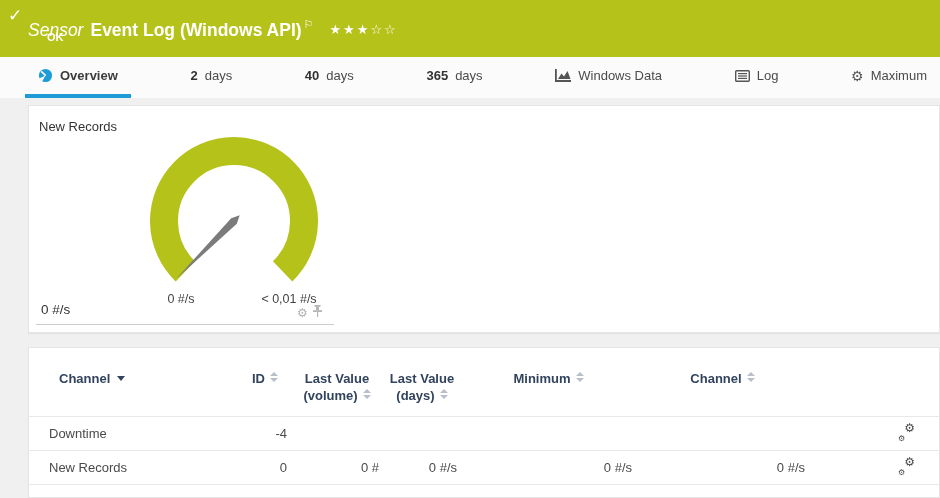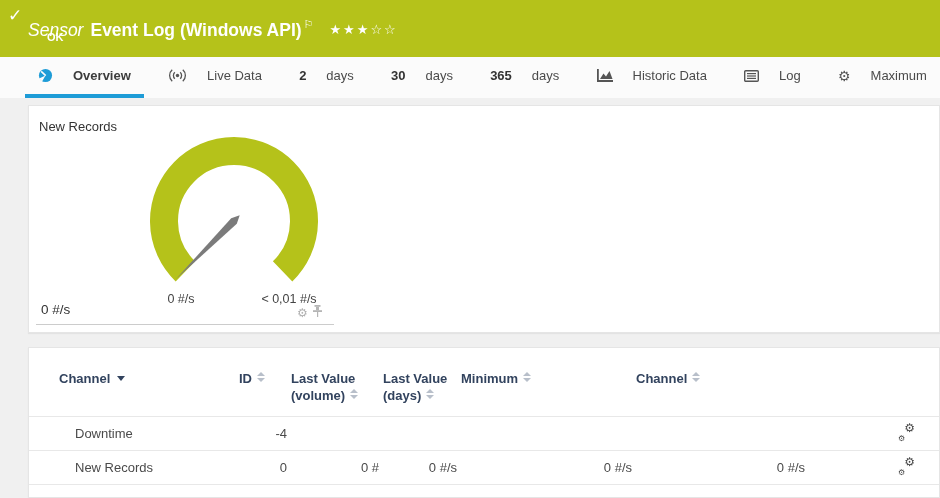--- a/index.html
+++ b/index.html
@@ -13,21 +13,21 @@
   .hdr-line1 { position:absolute; left:28px; top:6px; font-size:17.5px; white-space:nowrap;margin-top:12px; }
   .hdr-kind { font-style:italic; font-weight:400; margin-right:7px; }
   .hdr-title { font-weight:700; }
   .hdr-flag { font-size:11px; vertical-align:8px; margin-left:2px; }
   .hdr-stars { margin-left:16px; font-size:13px; letter-spacing:2px; vertical-align:2px; }
   .hdr-status { position:absolute; left:47px; top:31px; font-size:11px; font-weight:700; }
 
   
   .tabbar { position:absolute; top:57px; left:0; width:940px; height:41px; background:#fbfbfb;
             display:flex; justify-content:space-between; padding-left:25px; }
-  .tab { display:flex; align-items:center; gap:20px; padding:0 13px; font-size:13px; color:#4b4b4b;
+  .tab { display:flex; align-items:center; gap:7px; padding:0 13px; font-size:13px; color:#4b4b4b;
          border-bottom:4px solid transparent; cursor:pointer; white-space:nowrap; }
   .tab.active { border-bottom-color:#1e9cd7; font-weight:700; color:#3c3c3c; }
   .tab b { color:#333; }
   .tico { display:inline-flex; align-items:center; }
   .gearchar { font-size:14px; color:#555; }
 
   
   .panel { position:absolute; left:28px; right:0; background:#fff; border:1px solid #e5e5e5;
            box-shadow:0 1px 1px rgba(0,0,0,.05); }
   .gauge-panel { top:105px; height:228px; }
@@ -39,26 +39,26 @@
   .scale-lbl { position:absolute; top:186px; transform:translateX(-50%); font-size:12.5px; color:#444; white-space:nowrap; }
   .scale-min { left:152px; }
   .scale-max { left:260px; }
   .gp-value { position:absolute; left:12px; top:196px; font-size:13.5px; color:#333; }
   .gp-underline { position:absolute; left:7px; top:218px; width:298px; height:1px; background:#ccc; }
   .gp-tools { position:absolute; left:268px; top:198px; display:flex; align-items:center; gap:4px; color:#b0b0b0; }
   .gp-gear { font-size:12px; line-height:12px; }
 
   
   table { width:100%; border-collapse:collapse; table-layout:fixed; margin-top:20px; }
-  th { font-size:13px; font-weight:700; color:#32435e; text-align:left; vertical-align:top;
+  th { font-size:13px; font-weight:700; color:#32435e; text-align:center; vertical-align:top;
        padding:2px 0 12px 0; line-height:17px; }
   th.col-channel { text-align:left; padding-left:30px; }
   td { font-size:13px; color:#4a4a4a; height:34px; text-align:right; padding:0 4px 0 0;
        border-top:1px solid #e8e8e8; }
-  td.col-channel { text-align:left; padding-left:46px; }
+  td.col-channel { text-align:left; padding-left:20px; }
   td.col-gears { padding-right:24px; }
   tr.row-last td { border-bottom:1px solid #e8e8e8; }
   .sort { display:inline-block; margin-left:5px; vertical-align:1px; }
   .sort i { display:block; width:0; height:0; border-left:4px solid transparent; border-right:4px solid transparent; }
   .sort .up { border-bottom:4px solid #b8bfca; margin-bottom:2px; }
   .sort .dn { border-top:4px solid #b8bfca; }
   .desc { display:inline-block; width:0; height:0; border-left:4px solid transparent; border-right:4px solid transparent;
           border-top:5px solid #32435e; margin-left:7px; vertical-align:2px; }
   .gears { position:relative; display:inline-block; width:17px; height:15px; }
   .gears .g1 { position:absolute; right:0; top:-4px; font-size:12px; color:#4a4a4a; }
@@ -82,51 +82,39 @@
       <span class="tico">
         <svg width="15" height="15" viewBox="0 0 16 16">
             <circle cx="8" cy="8" r="7" fill="#1e9cd7"></circle>
             <path d="M8 8 L1.2 11.2 L4.2 14.6 Z" fill="#fbfbfb"></path>
             <line x1="8.2" y1="8.2" x2="3.4" y2="3.6" stroke="#fbfbfb" stroke-width="1.7"></line>
           </svg>
       </span>
       <span>Overview</span>
     </div>
     <div class="tab">
-      <span class="tico">
-        <svg width="19" height="13" viewBox="0 0 19 13">
-            <circle cx="9.5" cy="6.5" r="1.7" fill="#555"></circle>
-            <path d="M6.8 3.2 A4.6 4.6 0 0 0 6.8 9.8" fill="none" stroke="#555" stroke-width="1.3"></path>
-            <path d="M4.2 0.8 A7.6 7.6 0 0 0 4.2 12.2" fill="none" stroke="#555" stroke-width="1.3"></path>
-            <path d="M12.2 3.2 A4.6 4.6 0 0 1 12.2 9.8" fill="none" stroke="#555" stroke-width="1.3"></path>
-            <path d="M14.8 0.8 A7.6 7.6 0 0 1 14.8 12.2" fill="none" stroke="#555" stroke-width="1.3"></path>
-          </svg>
-      </span>
-      <span>Live Data</span>
-    </div>
-    <div class="tab">
       <b>2</b>
       <span>days</span>
     </div>
     <div class="tab">
-      <b>30</b>
+      <b>40</b>
       <span>days</span>
     </div>
     <div class="tab">
       <b>365</b>
       <span>days</span>
     </div>
     <div class="tab">
       <span class="tico">
         <svg width="16" height="13" viewBox="0 0 16 13">
             <path d="M0 0 L1.8 0 L1.8 11 L16 11 L16 13 L0 13 Z" fill="#555"></path>
             <path d="M3 10 L6.5 4.5 L9 7.5 L12.5 2 L15.5 10 Z" fill="#555"></path>
           </svg>
       </span>
-      <span>Historic Data</span>
+      <span>Windows Data</span>
     </div>
     <div class="tab">
       <span class="tico">
         <svg width="15" height="12" viewBox="0 0 15 12">
             <rect x="0.7" y="0.7" width="13.6" height="10.6" rx="1" fill="none" stroke="#555" stroke-width="1.4"></rect>
             <line x1="3" y1="3.6" x2="12" y2="3.6" stroke="#555" stroke-width="1.2"></line>
             <line x1="3" y1="6" x2="12" y2="6" stroke="#555" stroke-width="1.2"></line>
             <line x1="3" y1="8.4" x2="12" y2="8.4" stroke="#555" stroke-width="1.2"></line>
           </svg>
       </span>

